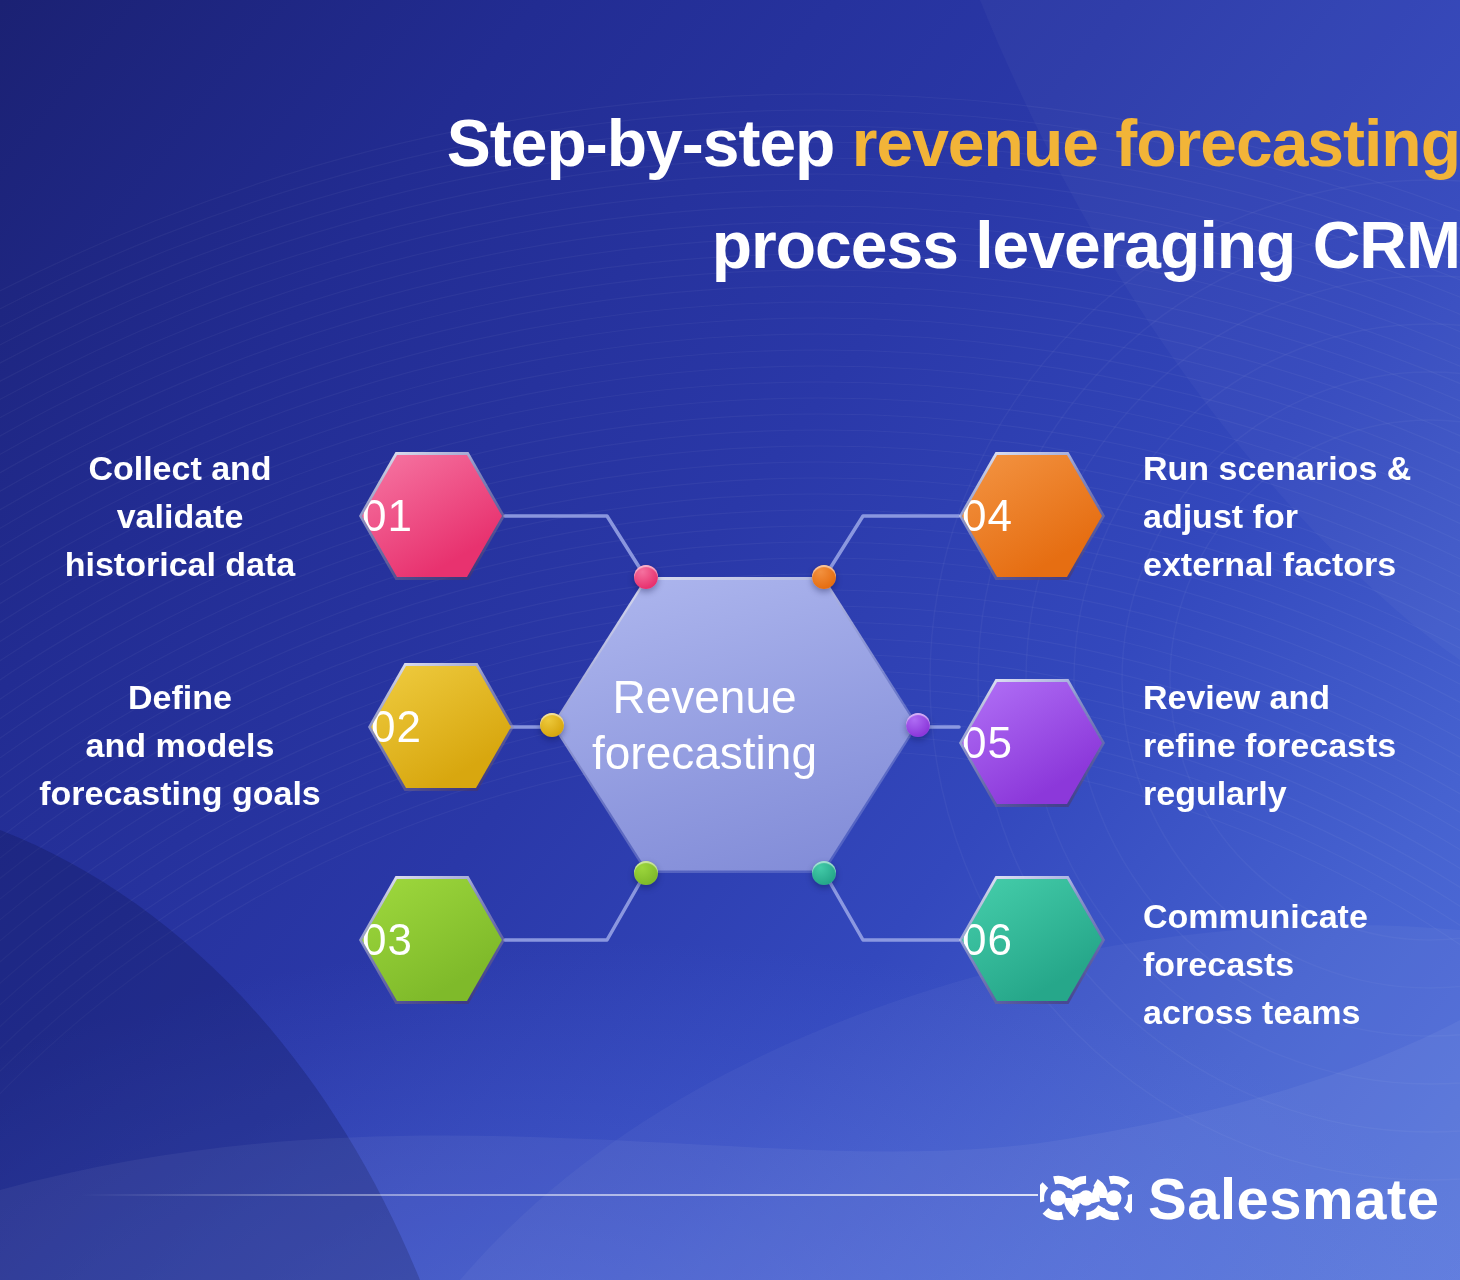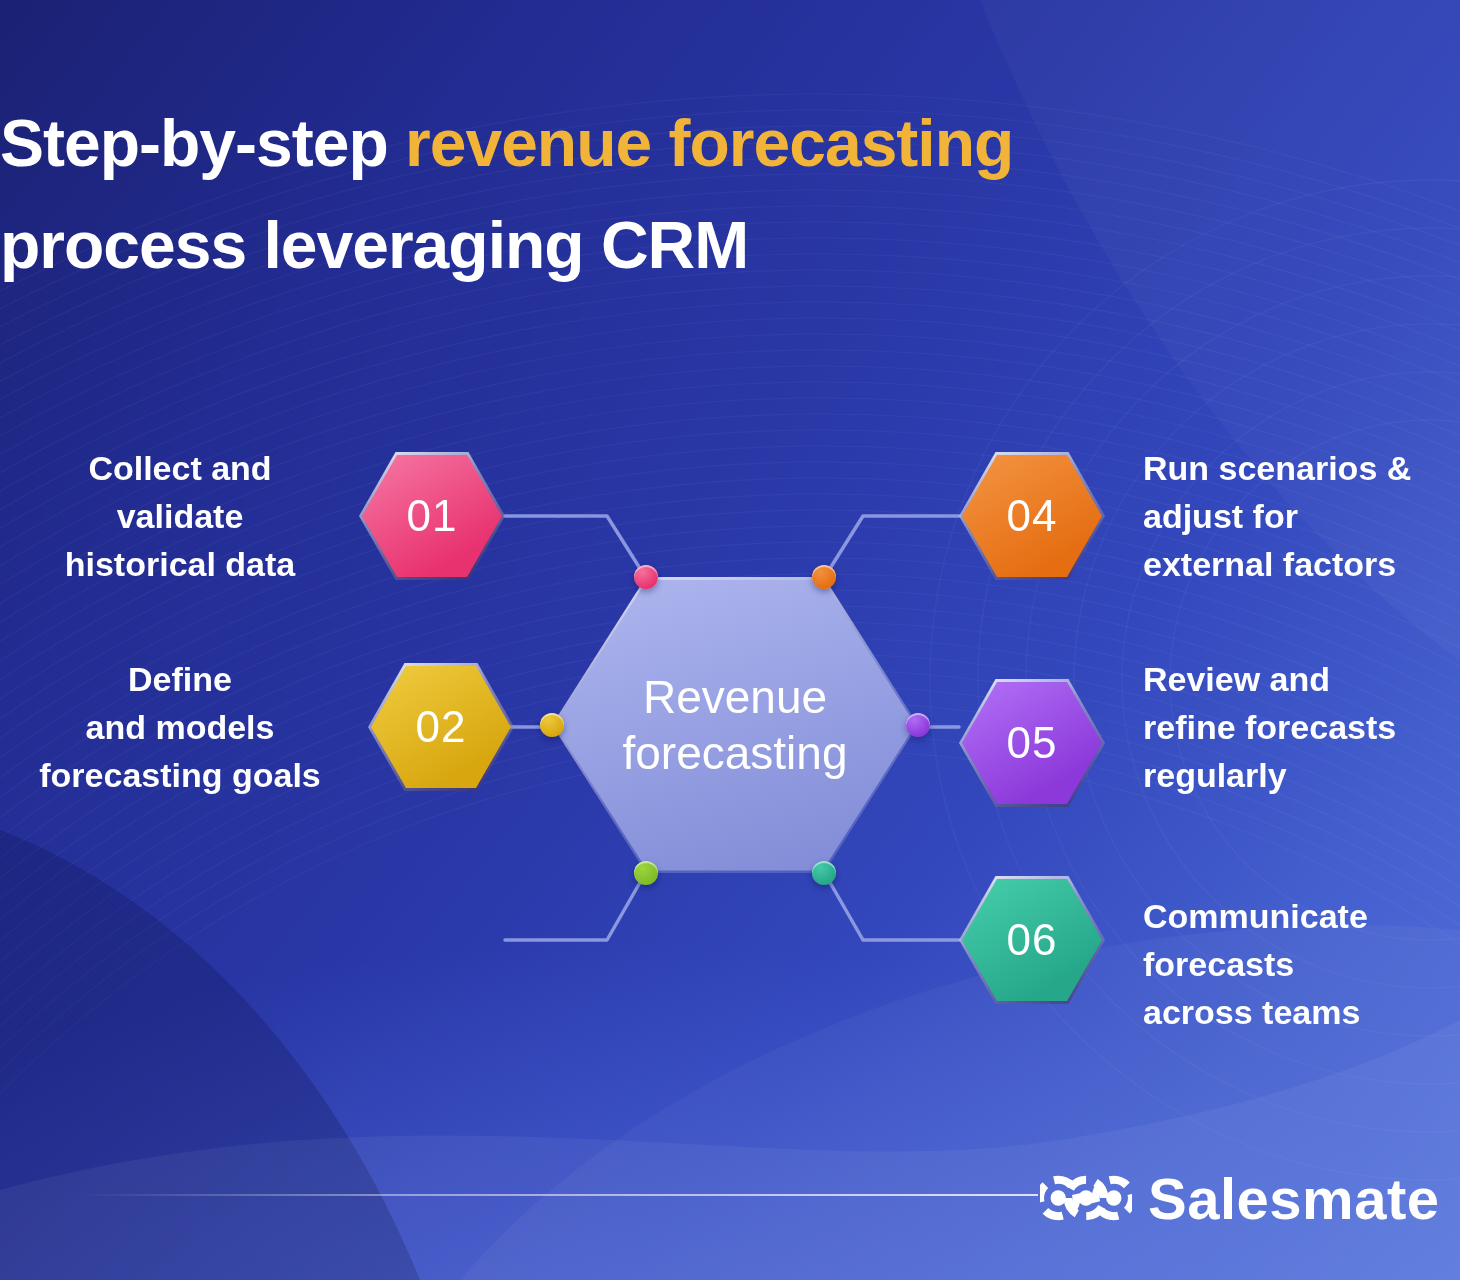--- a/index.html
+++ b/index.html
@@ -5,48 +5,48 @@
   html,body{margin:0;padding:0;background:#141b5e;}
   .canvas{
     position:relative;width:1460px;height:1280px;overflow:hidden;
     font-family:"Liberation Sans","DejaVu Sans",sans-serif;
     background:
       radial-gradient(95% 55% at 42% 112%, rgba(95,125,235,0.50) 0%, rgba(95,125,235,0) 70%),
       linear-gradient(128deg,#1B2173 0%,#222C92 22%,#2A38A8 46%,#3348BD 66%,#4662D0 84%,#5473DC 100%);
   }
   svg.bg-deco,svg.connectors{position:absolute;left:0;top:0;}
   
-  .title{position:absolute;top:92px;left:0;width:100%;text-align:left;color:#fff;
+  .title{position:absolute;top:92px;left:0;width:100%;text-align:right;color:#fff;
          font-size:66px;line-height:102px;font-weight:700;letter-spacing:-1px;}
   
   .hex{position:absolute;}
   .hex,.hex-inner{clip-path:polygon(0 50%,25% 0,75% 0,100% 50%,75% 100%,25% 100%);}
   .hex-step{width:146px;height:128px;
     background:linear-gradient(155deg,rgba(255,255,255,0.95) 0%,rgba(255,255,255,0.45) 38%,rgba(70,30,80,0.35) 100%);
     filter:drop-shadow(0 7px 9px rgba(8,12,60,0.38));}
-  .hex-inner{position:absolute;inset:3px;display:flex;align-items:center;justify-content:center;}
+  .hex-inner{position:absolute;inset:3px;display:flex;align-items:center;}
   .hex-num{color:#fff;font-size:44px;font-weight:500;letter-spacing:1px;}
   .hex-center{left:552px;top:577px;width:366px;height:296px;
     clip-path:polygon(0 50%,25.7% 0,74.3% 0,100% 50%,74.3% 100%,25.7% 100%);
     background:linear-gradient(160deg,rgba(255,255,255,0.9),rgba(255,255,255,0.25) 60%,rgba(255,255,255,0.12));}
   .hex-center .hex-inner{inset:2.5px;
     clip-path:polygon(0 50%,25.7% 0,74.3% 0,100% 50%,74.3% 100%,25.7% 100%);
     background:linear-gradient(165deg,rgba(172,181,238,0.96),rgba(131,141,216,0.94));}
   .center-label{width:300px;text-align:center;color:#fff;font-size:46px;line-height:56px;font-weight:500;}
   .p01{left:359px;top:452px;} .p02{left:368px;top:663px;} .p03{left:359px;top:876px;}
   .p04{left:959px;top:452px;} .p05{left:959px;top:663px;margin-top:16px;} .p06{left:959px;top:876px;}
   
   .dot{position:absolute;width:24px;height:24px;border-radius:50%;
        box-shadow:0 3px 6px rgba(8,12,60,0.35), inset 0 2px 1px rgba(255,255,255,0.55);}
   
   .step-label{position:absolute;color:#fff;font-size:34px;line-height:48px;font-weight:600;}
   .step-label span{display:block;}
   .lab-left{left:30px;width:300px;text-align:center;}
   .lab-right{left:1143px;width:330px;text-align:left;}
-  .y1{top:444px;} .y2{top:655px;} .y3{top:892px;}
+  .y1{top:444px;} .y2{top:673px;} .y3{top:892px;}
   
   .divider{position:absolute;left:80px;top:1194px;width:958px;height:2px;
     background:linear-gradient(to right,rgba(255,255,255,0),rgba(255,255,255,0.45) 35%,rgba(255,255,255,0.8));}
   .logo{position:absolute;left:1040px;top:1166px;height:64px;display:flex;align-items:center;gap:16px;}
   .brand{color:#fff;font-size:58px;font-weight:700;letter-spacing:0.5px;}
 </style>
 </head>
 <body>
 
 <div class="canvas">
@@ -138,20 +138,25 @@
   <div class="hex hex-step p01">
     <div class="hex-inner" style="background: linear-gradient(150deg, rgb(245, 113, 159) 8%, rgb(232, 50, 111) 78%);">
       <span class="hex-num">01</span>
     </div>
   </div>
   <div class="hex hex-step p02">
     <div class="hex-inner" style="background: linear-gradient(150deg, rgb(237, 201, 60) 8%, rgb(216, 167, 15) 78%);">
       <span class="hex-num">02</span>
     </div>
   </div>
+  <div class="hex hex-step p03">
+    <div class="hex-inner" style="background: linear-gradient(150deg, rgb(156, 214, 60) 8%, rgb(127, 186, 42) 78%);">
+      <span class="hex-num">03</span>
+    </div>
+  </div>
   <div class="hex hex-step p04">
     <div class="hex-inner" style="background: linear-gradient(150deg, rgb(242, 145, 63) 8%, rgb(230, 110, 18) 78%);">
       <span class="hex-num">04</span>
     </div>
   </div>
   <div class="hex hex-step p05">
     <div class="hex-inner" style="background: linear-gradient(150deg, rgb(174, 108, 244) 8%, rgb(140, 56, 218) 78%);">
       <span class="hex-num">05</span>
     </div>
   </div>

